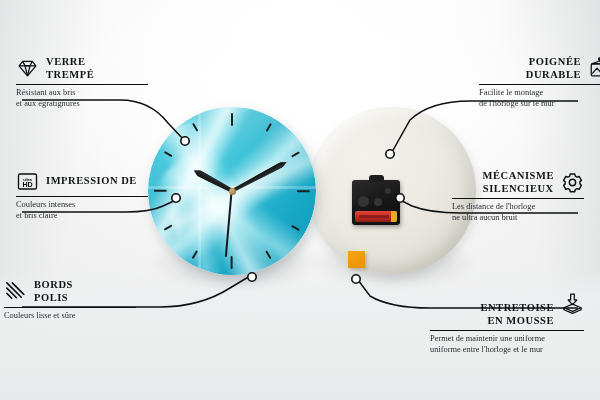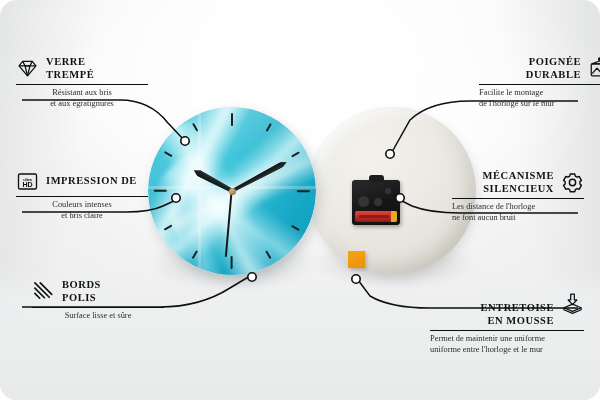--- a/index.html
+++ b/index.html
@@ -1,21 +1,21 @@
 <!DOCTYPE html>
 <html><head>
 <meta charset="utf-8">
 <style>
   html,body{margin:0;padding:0;}
   body{
     width:600px;height:400px;overflow:hidden;
     font-family:"Liberation Serif", serif;
     background:#ffffff;
   }
-  #stage{position:relative;width:600px;height:400px;overflow:hidden;border-radius:17px;}
+  #stage{position:relative;width:600px;height:400px;overflow:hidden;}
 
   
   .bg{position:absolute;inset:0;
       background:
         radial-gradient(115% 85% at 50% 8%, #ffffff 0%, #fdfdfd 38%, #f4f4f4 66%, #eceded 100%);
   }
   .bg-vign{position:absolute;inset:0;
       background:
         linear-gradient(100deg, rgba(208,210,211,.55) 0%, rgba(228,229,230,.15) 16%, rgba(255,255,255,0) 34%),
         linear-gradient(260deg, rgba(205,207,208,.55) 0%, rgba(230,231,232,.15) 16%, rgba(255,255,255,0) 34%);
@@ -96,21 +96,21 @@
       box-shadow:2px 2px 3px rgba(120,110,90,.35);}
 
   
   .callout{position:absolute;}
   .co-title{display:flex;align-items:center;gap:7px;}
   .co-title .txt{font-family:"Liberation Serif", serif;font-weight:700;font-size:10.5px;
       letter-spacing:.55px;color:#101214;line-height:12.5px;text-transform:uppercase;}
   .rule{height:1.4px;background:#0d0f11;margin-top:3px;}
   .co-sub{font-family:"Liberation Serif", serif;font-size:8.4px;line-height:10.6px;color:#2a2d30;margin-top:3px;}
   .left .co-title{justify-content:flex-start;}
-  .left .co-sub{text-align:center;}
+  .left .co-sub{text-align:left;}
   .right .co-title{justify-content:flex-end;}
   .right .co-sub{text-align:left;}
   .icon{width:23px;height:23px;flex:0 0 23px;display:block;}
   .icon svg{display:block;width:23px;height:23px;}
 
   .lines{position:absolute;inset:0;pointer-events:none;}
 </style>
 </head>
 <body>
 
@@ -253,40 +253,40 @@
         <span>IMPRESSION DE</span><br>
       </span>
     </div>
     <div class="rule"></div>
     <div class="co-sub">
       <span>Couleurs intenses</span><br>
       <span>et bris claire</span>
     </div>
   </div>
 
-  <div class="callout left" style="left:32px;top:279px;width:132px;">
+  <div class="callout left" style="left:4px;top:279px;width:132px;">
     <div class="co-title">
       <span class="icon">
         <svg viewBox="0 0 24 24">
             <g stroke="#0d0f11" stroke-width="1.7" stroke-linecap="round">
           <line x1="3" y1="3" x2="18" y2="18"></line>
           <line x1="3" y1="8.5" x2="13" y2="18.5"></line>
           <line x1="3" y1="14" x2="8" y2="19"></line>
           <line x1="8.6" y1="3" x2="20.6" y2="15"></line>
             </g>
           </svg>
       </span>
       <span class="txt">
         <span>BORDS</span><br>
         <span>POLIS</span>
       </span>
     </div>
     <div class="rule"></div>
     <div class="co-sub">
-      <span>Surface lisse et sûre</span>
+      <span>Couleurs lisse et sûre</span>
     </div>
   </div>
 
   <div class="callout right" style="left:479px;top:56px;width:132px;">
     <div class="co-title">
       <span class="txt" style="text-align:right;">
         <span>POIGNÉE</span><br>
         <span>DURABLE</span>
       </span>
       <span class="icon">
@@ -304,37 +304,37 @@
     </div>
     <div class="rule"></div>
     <div class="co-sub">
       <span>Facilite le montage</span><br>
       <span>de l'horloge sur le mur</span>
     </div>
   </div>
 
   <div class="callout right" style="left:452px;top:170px;width:132px;">
     <div class="co-title">
-      <span class="txt" style="text-align:right;">
+      <span class="txt" style="text-align:center;">
         <span>MÉCANISME</span><br>
         <span>SILENCIEUX</span>
       </span>
       <span class="icon">
         <svg viewBox="0 0 24 24">
             <g fill="none" stroke="#0d0f11" stroke-width="1.5" stroke-linejoin="round">
           <path d="M9.6 3.2 h4.8 l.5 2.1 1.9 1.1 2.1-.7 2.4 4.1 -1.6 1.5 0 2.2 1.6 1.5 -2.4 4.1 -2.1-.7 -1.9 1.1 -.5 2.1 h-4.8 l-.5-2.1 -1.9-1.1 -2.1.7 -2.4-4.1 1.6-1.5 0-2.2 -1.6-1.5 2.4-4.1 2.1.7 1.9-1.1 Z"></path>
           <circle cx="12" cy="12" r="3.3"></circle>
             </g>
           </svg>
       </span>
     </div>
     <div class="rule"></div>
     <div class="co-sub">
       <span>Les distance de l'horloge</span><br>
-      <span>ne font aucun bruit</span>
+      <span>ne ultra aucun bruit</span>
     </div>
   </div>
 
   <div class="callout right" style="left:430px;top:279px;width:154px;">
     <div class="co-title">
       <span class="txt" style="text-align:right;margin-top:23px;">
         <span>ENTRETOISE</span><br>
         <span>EN MOUSSE</span>
       </span>
       <span class="icon">

